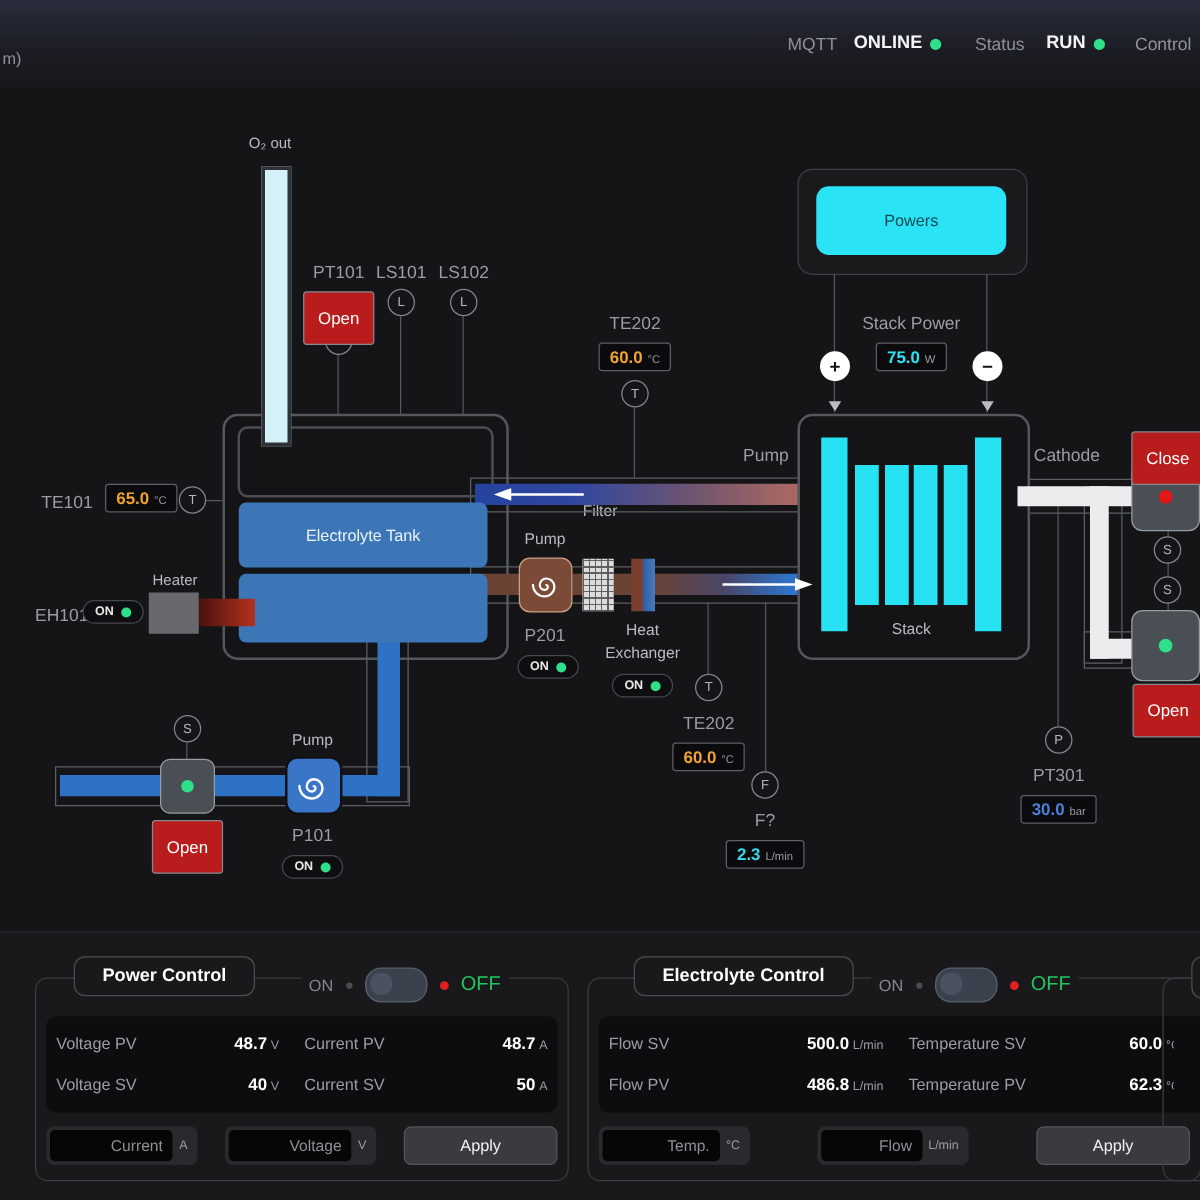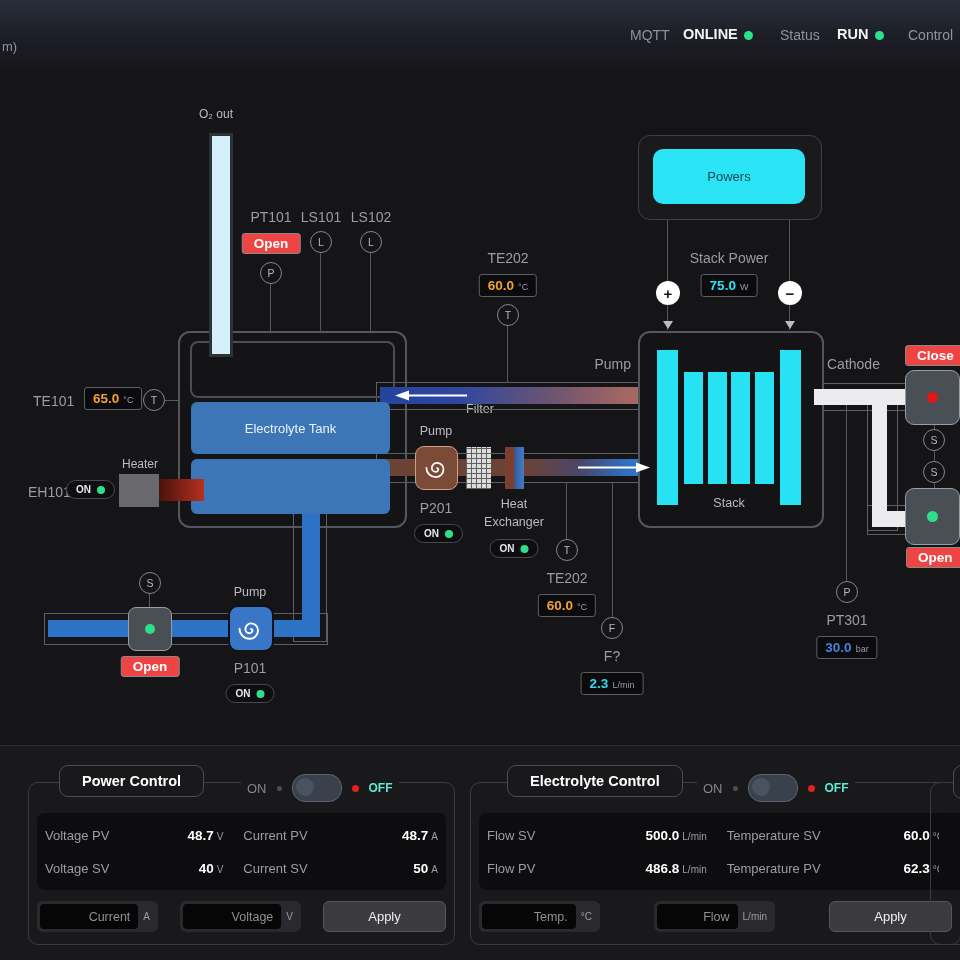--- a/index.html
+++ b/index.html
@@ -10,22 +10,22 @@
   .lbl{position:absolute;color:#9a9da4;font-size:14px;white-space:nowrap}
   .lbl2{position:absolute;color:#b9bcc1;font-size:12.5px;white-space:nowrap}
   .line{position:absolute;background:#54575d}
   .circ{position:absolute;width:22px;height:22px;border:1.5px solid #83868c;border-radius:50%;
         background:#151517;color:#b5b8bd;font-size:10.5px;display:flex;align-items:center;
         justify-content:center;box-sizing:border-box;z-index:6}
   .valbox{position:absolute;background:#0b0b0d;border:1px solid #5c5f65;border-radius:3px;
         display:flex;align-items:baseline;gap:4px;padding:3px 8px;white-space:nowrap;z-index:6}
   .valbox .v{font-weight:bold;font-size:13.5px}
   .valbox .u{font-size:9px;color:#9a9da4}
-  .tagbtn{position:absolute;background:#ef4444;border:1px solid #86898f;border-radius:3px;
-        color:#fff;font-weight:bold;font-size:13.5px;padding:2px 11px;white-space:nowrap;z-index:7}
+  .tagbtn{position:absolute;background:#b91c1c;border:1px solid #86898f;border-radius:3px;
+        color:#fff;font-weight:normal;font-size:13.5px;padding:13px 11px;white-space:nowrap;z-index:7}
   .pill{position:absolute;border:1px solid #45484e;border-radius:11px;background:#0e0e10;
         display:flex;align-items:center;gap:6px;padding:3px 9px;font-size:10px;font-weight:bold;
         color:#e8e8ea;z-index:6}
   .dot{border-radius:50%;display:inline-block}
   .valve{position:absolute;background:#4a4e55;border:1.5px solid #989ca3;border-radius:9px;
         box-sizing:border-box;display:flex;align-items:center;justify-content:center;z-index:5}
   .case{position:absolute;border:1px solid #5c5f65;z-index:1}
   .pipe{position:absolute;z-index:2}
   .equip{position:absolute;z-index:4;display:flex;align-items:center;justify-content:center;box-sizing:border-box}
   .tri-down{position:absolute;width:0;height:0;border-left:5px solid transparent;
@@ -37,21 +37,21 @@
       background:linear-gradient(180deg,#292d3b,#1c1d25 55%,#17171a)}
   .hlbl{position:absolute;top:27px;font-size:14px;color:#8e929b;white-space:nowrap}
   .hval{position:absolute;top:26px;font-size:14.5px;font-weight:bold;color:#f5f5f7;white-space:nowrap}
   
   .bottom{position:absolute;left:0;top:745px;width:960px;height:215px;background:#19191b;border-top:1px solid #2b2b2f}
   .panel{position:absolute;top:782px;height:163px;border:1.5px solid #3c3c40;border-radius:10px;box-sizing:border-box}
   .ptitle{position:absolute;top:-18px;background:#19191b;border:1.5px solid #4c4c50;border-radius:9px;
       padding:7px 22px;font-size:14.5px;font-weight:bold;color:#fff;white-space:nowrap}
   .headrow{position:absolute;top:-9px;display:flex;align-items:center;gap:10px;background:#19191b;padding:0 6px}
   .onlbl{color:#84878e;font-size:13px}
-  .offlbl{color:#5eead4;font-size:12px;font-weight:bold}
+  .offlbl{color:#22c55e;font-size:16px;font-weight:normal}
   .tgl{width:48px;height:26px;background:#3a414d;border:1px solid #59616e;border-radius:13px;position:relative}
   .tgl .knob{position:absolute;left:3px;top:3px;width:18px;height:18px;border-radius:50%;background:#4a5260}
   .databox{position:absolute;left:8px;right:8px;top:30px;height:77px;background:#0d0d0f;border-radius:8px;
       box-sizing:border-box;padding:6px 8px;display:flex;flex-direction:column;justify-content:space-around}
   .drow{display:flex;align-items:baseline}
   .dl{color:#9a9da4;font-size:13px;white-space:nowrap}
   .dl.c1{flex:0.95}
   .dl.c2{flex:1.2;padding-left:20px}
   .dvu{white-space:nowrap;text-align:right}
   .dvu .v{font-weight:bold;font-size:13.5px;color:#fff}

